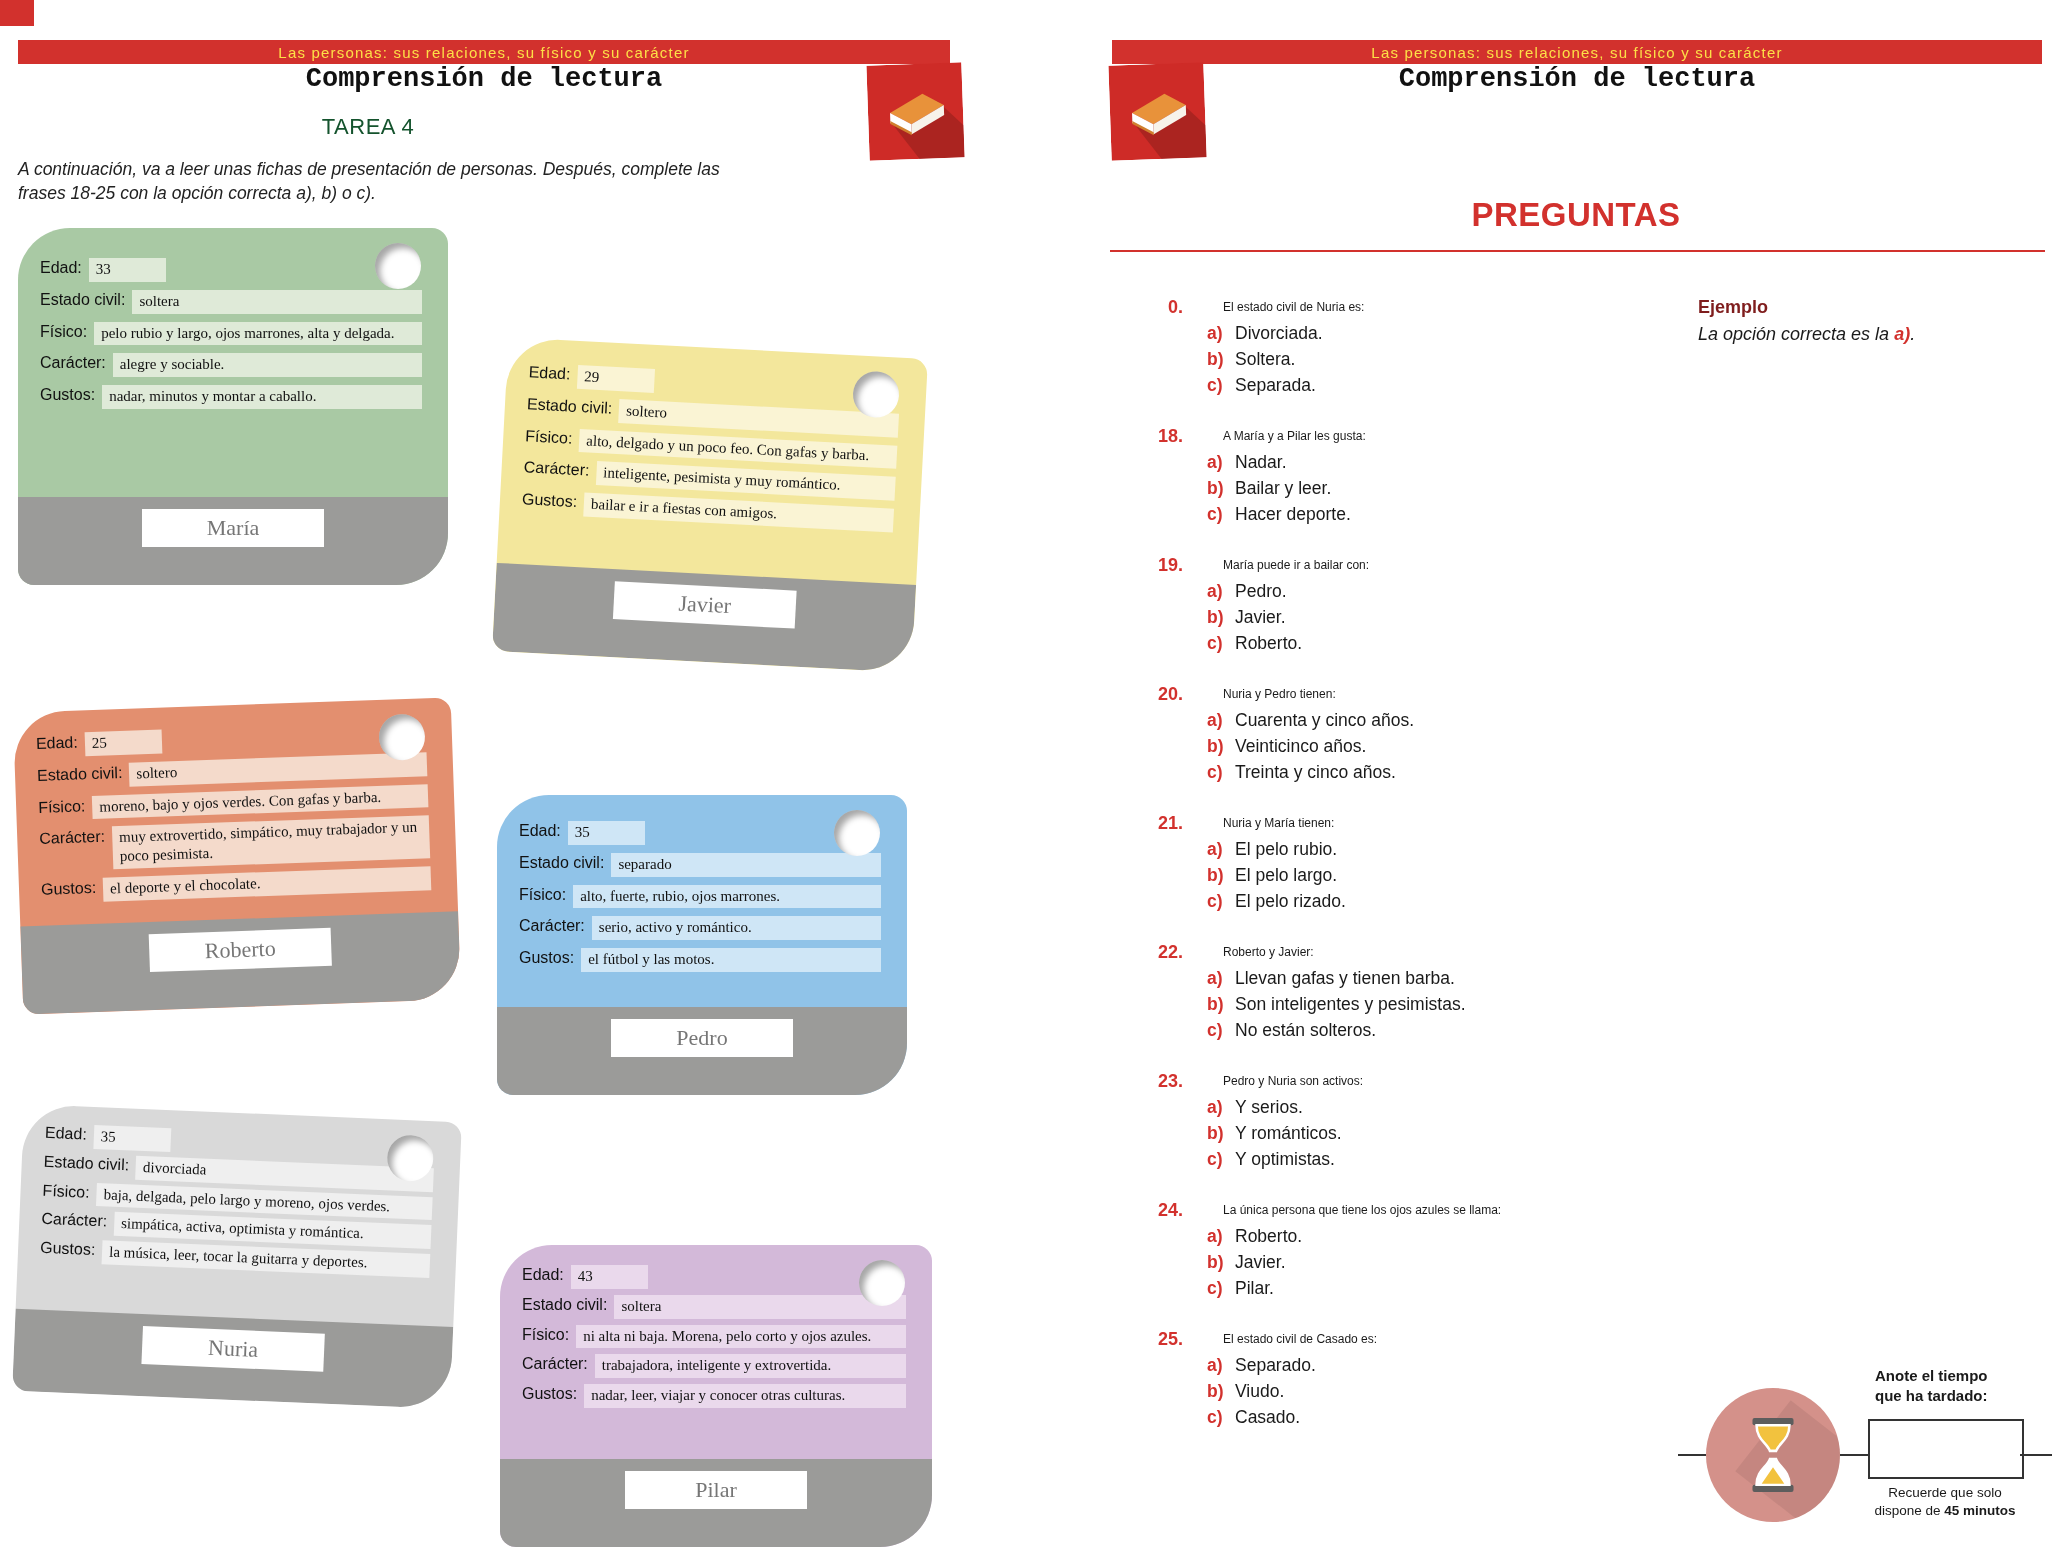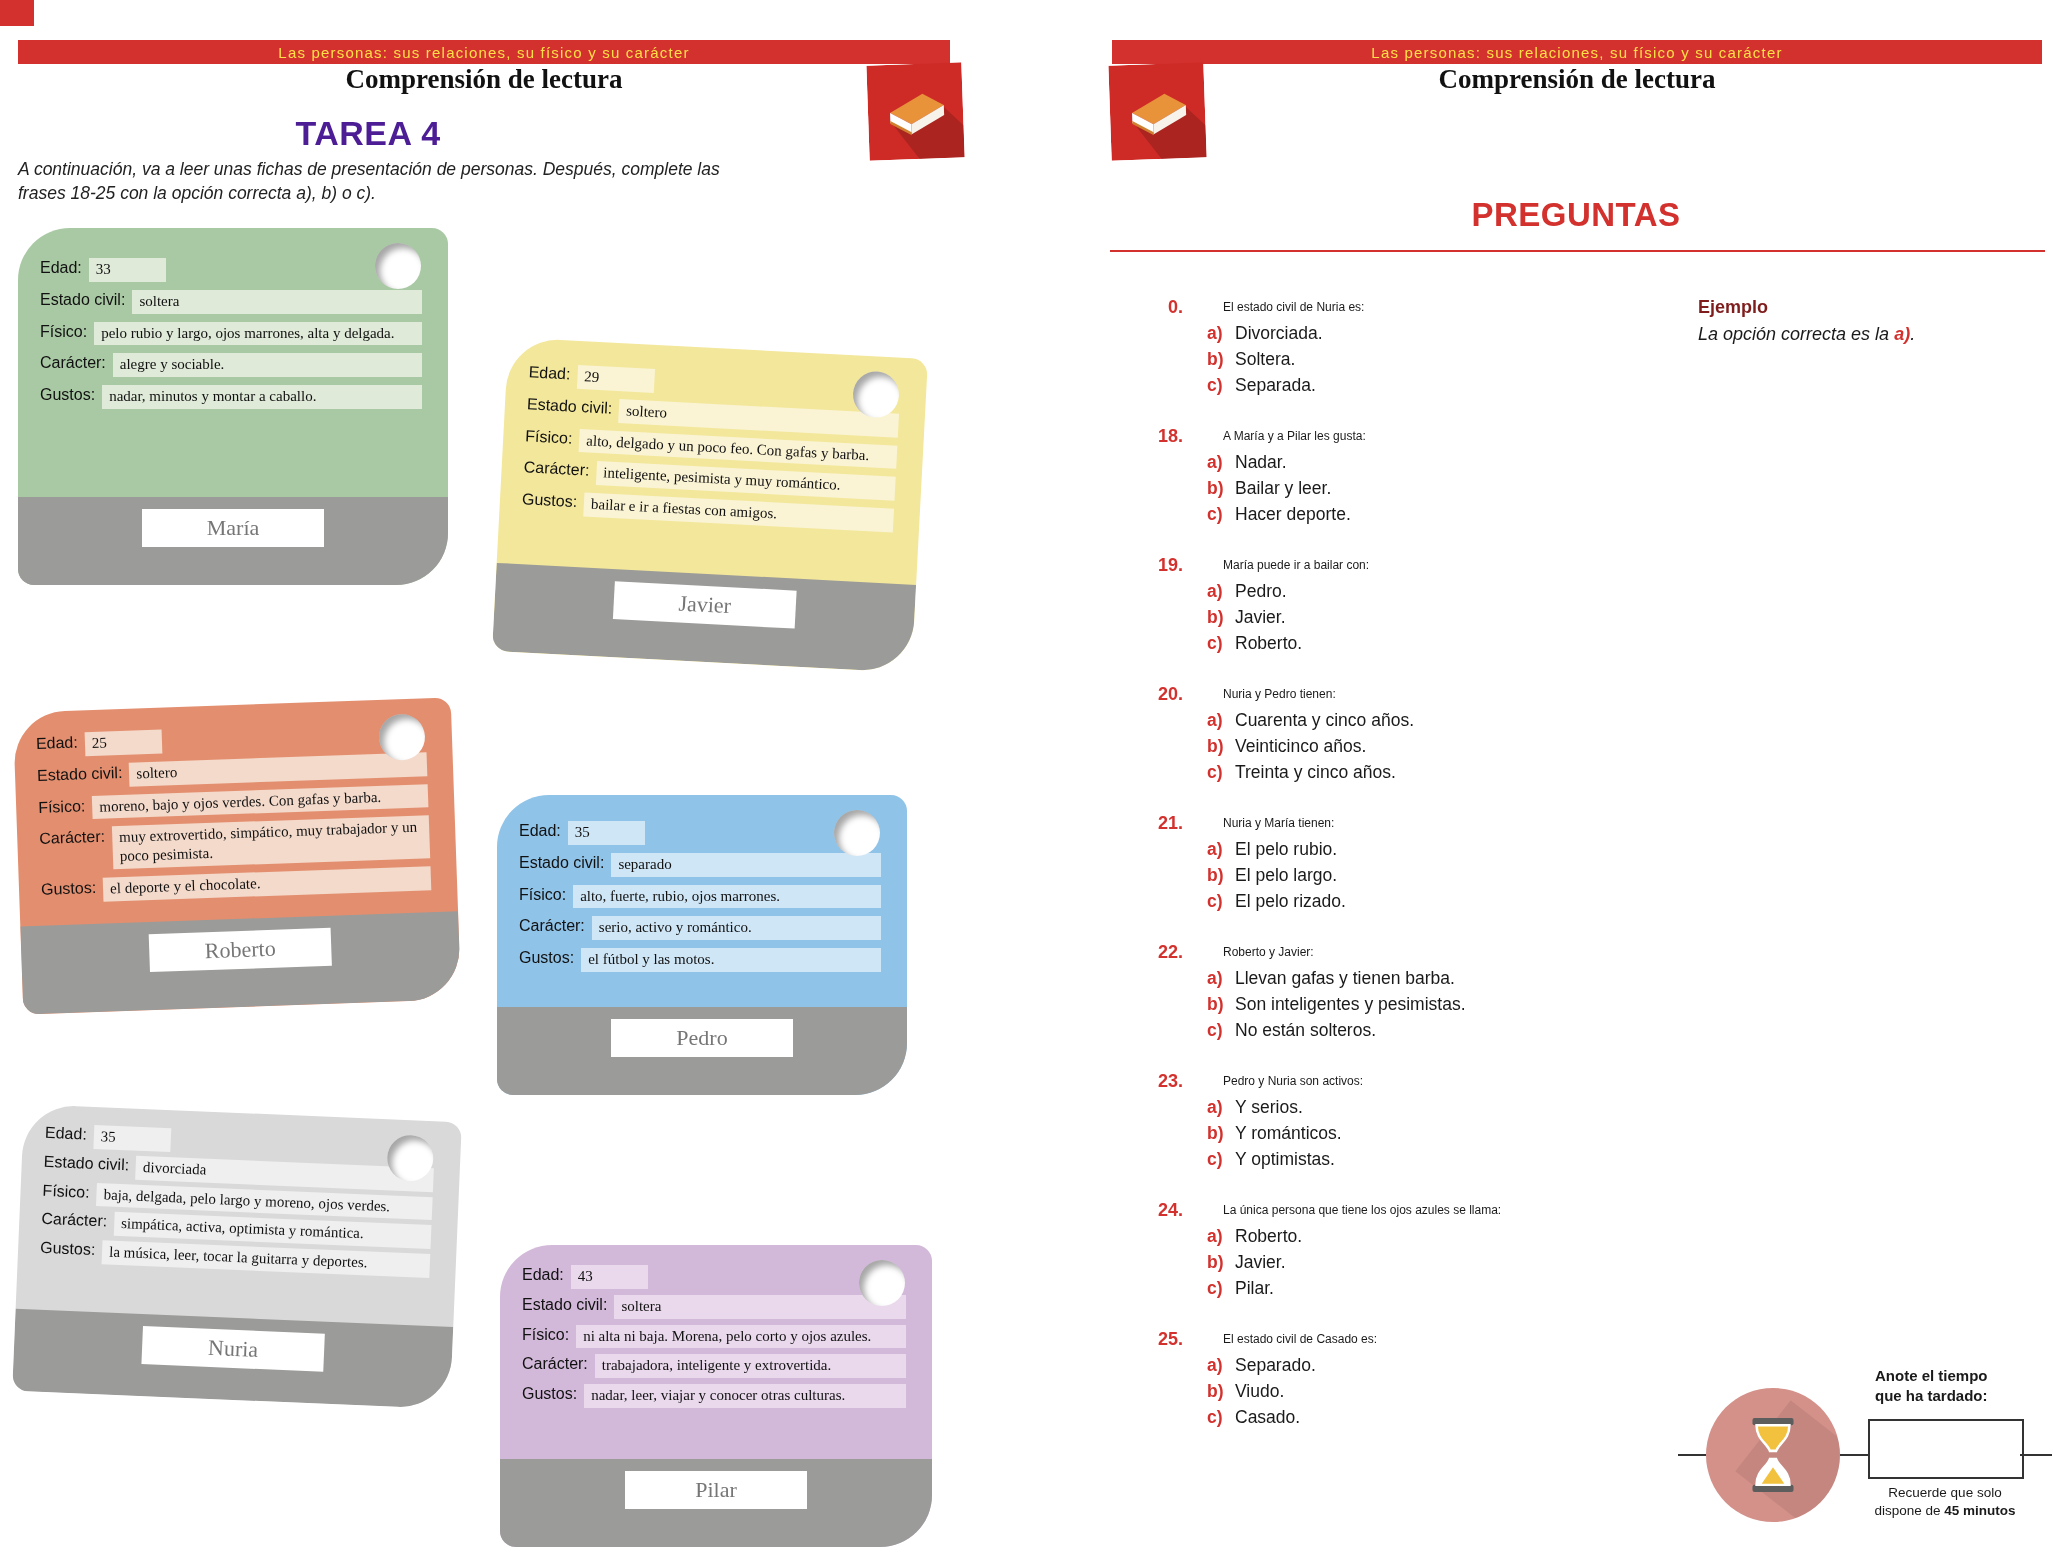--- a/index.html
+++ b/index.html
@@ -5,27 +5,27 @@
   html,body{margin:0;padding:0;background:#fff;}
   body{font-family:"Liberation Sans",sans-serif;color:#1a1a1a;}
   .sheet{position:relative;width:2060px;height:1547px;background:#fff;overflow:hidden;}
 
   
   .corner-tab{position:absolute;left:0;top:0;width:34px;height:26px;background:#d2312d;}
 
   
   .banner{position:absolute;height:24px;background:#d2312d;color:#fde047;font-weight:400;
           font-size:15px;letter-spacing:1.2px;display:flex;align-items:center;justify-content:center;}
-  .subtitle{position:absolute;text-align:center;font-family:Liberation Serif, serif;
+  .subtitle{position:absolute;text-align:center;font-family:Liberation Mono, monospace;
             font-weight:700;font-size:27px;color:#111;}
   .book-badge{position:absolute;width:95px;height:95px;}
 
   
   .task-title{position:absolute;left:18px;top:114px;width:700px;text-align:center;
-              color:#4c1d95;font-size:34px;font-weight:700;letter-spacing:.5px;}
+              color:#14532d;font-size:22px;font-weight:400;letter-spacing:.5px;}
   .instructions{position:absolute;left:18px;top:158px;width:720px;font-style:italic;
                 font-size:17.5px;line-height:1.35;color:#222;}
 
   
   .card{position:absolute;border-radius:52px 16px 52px 16px;overflow:hidden;background:var(--bg);}
   .c0{--bg:#a9c9a4;--strip:#dfead8;}
   .c1{--bg:#f3e79c;--strip:#faf4d4;}
   .c2{--bg:#e38f6f;--strip:#f4dacb;}
   .c3{--bg:#90c3e8;--strip:#cfe6f6;}
   .c4{--bg:#d9d9d9;--strip:#efefef;}

